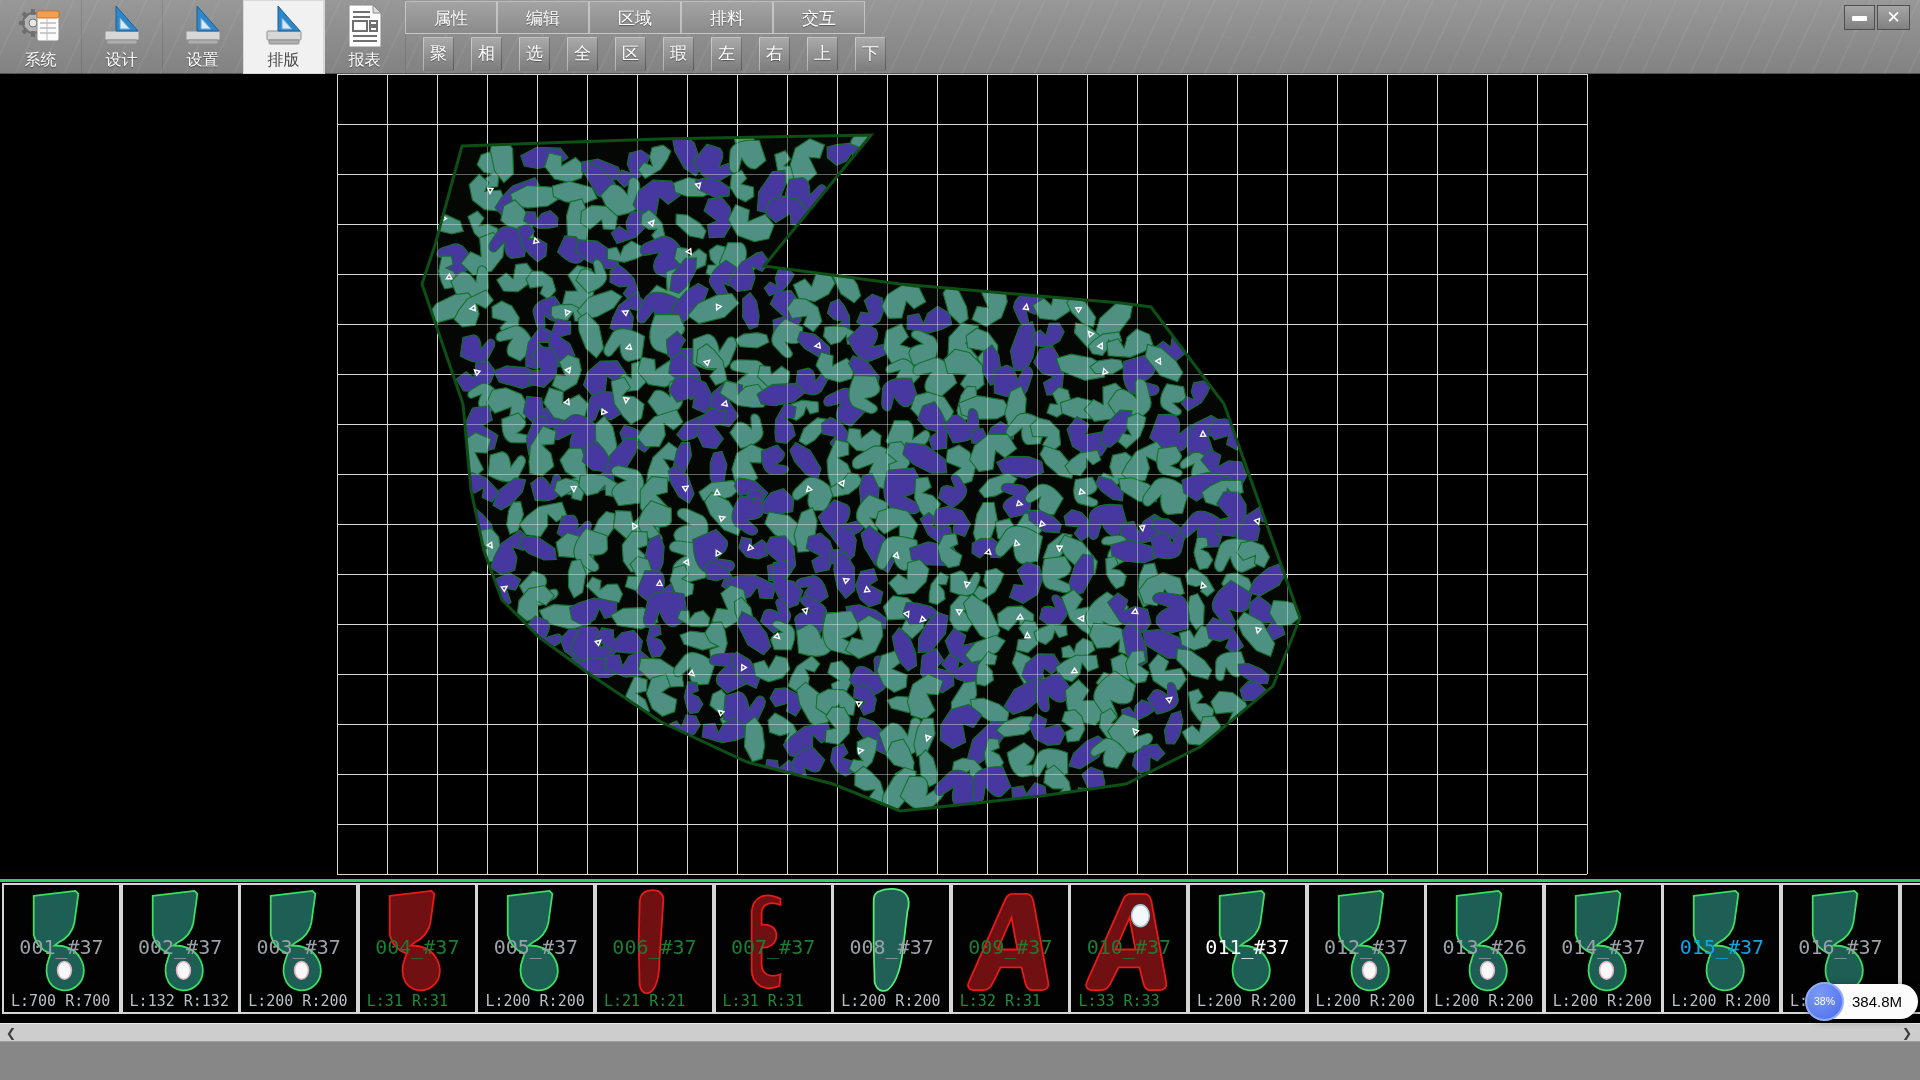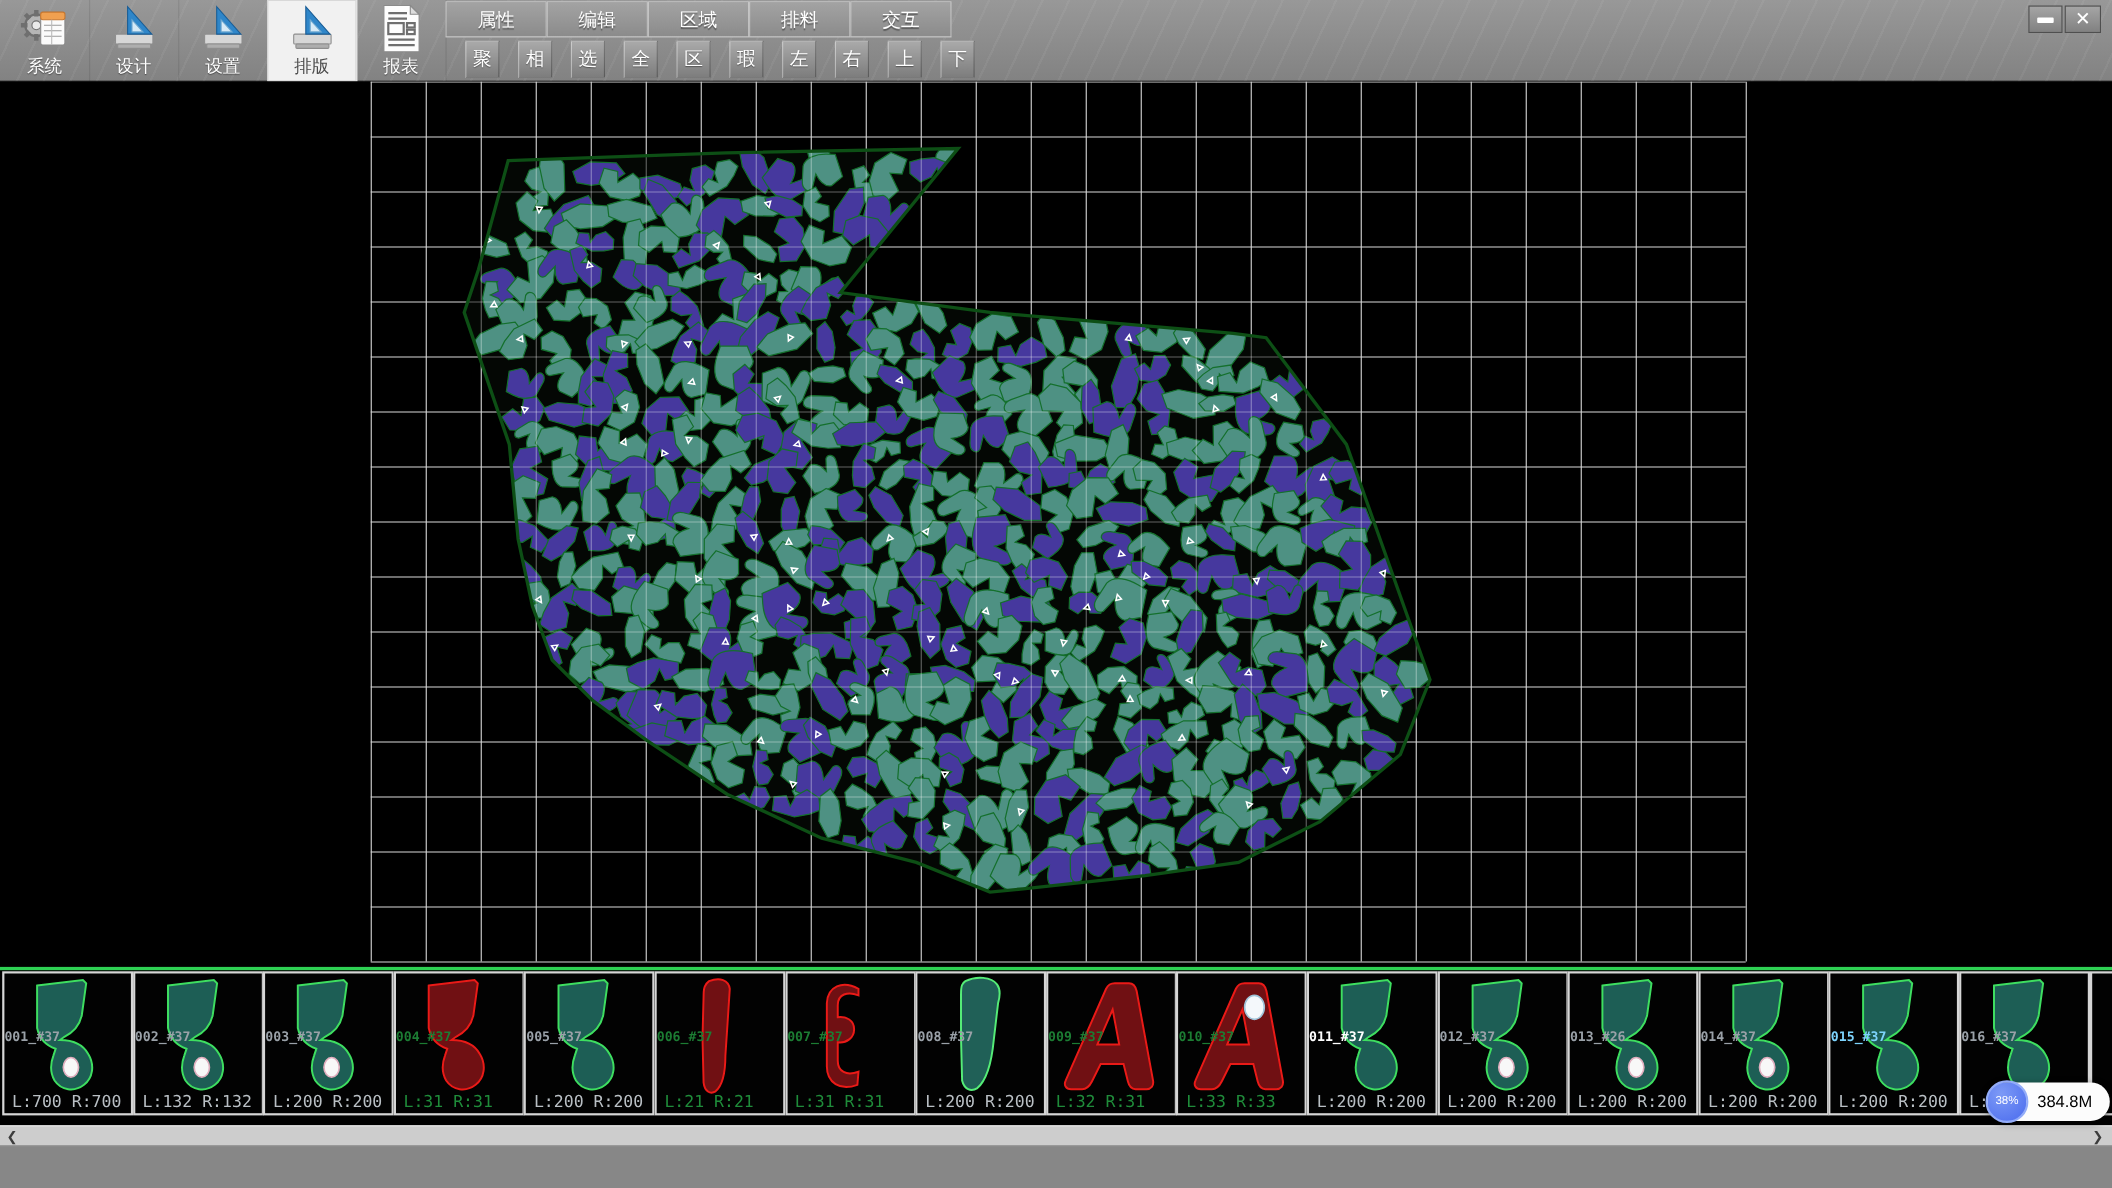--- a/index.html
+++ b/index.html
@@ -36,22 +36,22 @@
   #win-min .bar{display:inline-block;width:15px;height:5px;background:#fff;margin-top:10px;
     border-radius:1px;}
   
   #canvas{position:absolute;left:0;top:74px;width:1920px;height:805px;background:#000;}
   
   #greenline{position:absolute;left:0;top:879px;width:1920px;height:3px;background:#2ed153;}
   #thumbstrip{position:absolute;left:0;top:883px;width:1920px;height:131px;background:#000;}
   .thumb-cell{position:absolute;top:0;height:131px;width:119px;background:#020202;
     border:2px solid #d6d6d6;box-sizing:border-box;cursor:pointer;overflow:hidden;}
   .thumb-cell svg{position:absolute;left:2px;top:1px;width:111px;height:123px;}
-  .thumb-label{position:absolute;left:0;right:0;top:50px;
-    font-family:"DejaVu Sans Mono","Liberation Mono",monospace;font-size:12px;font-weight:bold;}
+  .thumb-label{position:absolute;left:0;right:0;top:50px;text-align:center;
+    font-family:"DejaVu Sans Mono","Liberation Mono",monospace;font-size:20px;}
   .thumb-counts{position:absolute;left:7px;bottom:2px;white-space:nowrap;
     font-family:"DejaVu Sans Mono","Liberation Mono",monospace;font-size:15px;}
   
   #hscroll{position:absolute;left:0;top:1023px;width:1920px;height:18px;background:#cdcdcd;
     border-top:1px solid #e8e8e8;box-sizing:border-box;}
   .scroll-arrow{position:absolute;top:1px;width:18px;height:16px;color:#3c3c3c;
     font-size:12px;line-height:16px;text-align:center;font-weight:bold;cursor:pointer;
     font-family:"DejaVu Sans",sans-serif;}
   #arrow-left{left:2px;} #arrow-right{left:1898px;}
   #bottombar{position:absolute;left:0;top:1041px;width:1920px;height:39px;
@@ -909,21 +909,21 @@
       <path d="M22,10 L64,5 L67,8 L63,37 C61,47 55,53 47,57 L43,60 C54,60 64,64 69,73 C75,83 73,95 65,101 C56,108 44,106 38,97 C34,90 34,82 37,74 L39,68 C30,65 24,58 22,49 Z" fill="#1d5e55" stroke="#3ede60" stroke-width="1.8" fill-rule="evenodd"></path>
         <ellipse cx="53" cy="85" rx="7" ry="9" fill="#f8f8f8" stroke="#e0aebe" stroke-width="1.5"></ellipse>
       </svg>
     <div class="thumb-label" style="color:#9aa1a8">014_#37</div>
     <div class="thumb-counts" style="color:#b9bfc4">L:200 R:200</div>
     </div>
     <div class="thumb-cell" style="left: 1662.4px;">
       <svg viewBox="0 0 100 124">
       <path d="M22,10 L64,5 L67,8 L63,37 C61,47 55,53 47,57 L43,60 C54,60 64,64 69,73 C75,83 73,95 65,101 C56,108 44,106 38,97 C34,90 34,82 37,74 L39,68 C30,65 24,58 22,49 Z" fill="#1d5e55" stroke="#3ede60" stroke-width="1.8" fill-rule="evenodd"></path>
       </svg>
-    <div class="thumb-label" style="color:#7dd3fc">015_#37</div>
+    <div class="thumb-label" style="color:#0ea5e9">015_#37</div>
     <div class="thumb-counts" style="color:#b9bfc4">L:200 R:200</div>
     </div>
     <div class="thumb-cell" style="left: 1781px;">
       <svg viewBox="0 0 100 124">
       <path d="M22,10 L64,5 L67,8 L63,37 C61,47 55,53 47,57 L43,60 C54,60 64,64 69,73 C75,83 73,95 65,101 C56,108 44,106 38,97 C34,90 34,82 37,74 L39,68 C30,65 24,58 22,49 Z" fill="#1d5e55" stroke="#3ede60" stroke-width="1.8" fill-rule="evenodd"></path>
       </svg>
     <div class="thumb-label" style="color:#9aa1a8">016_#37</div>
     <div class="thumb-counts" style="color:#b9bfc4">L:200 R:200</div>
     </div>
     <div class="thumb-cell" style="left: 1899.6px;">

